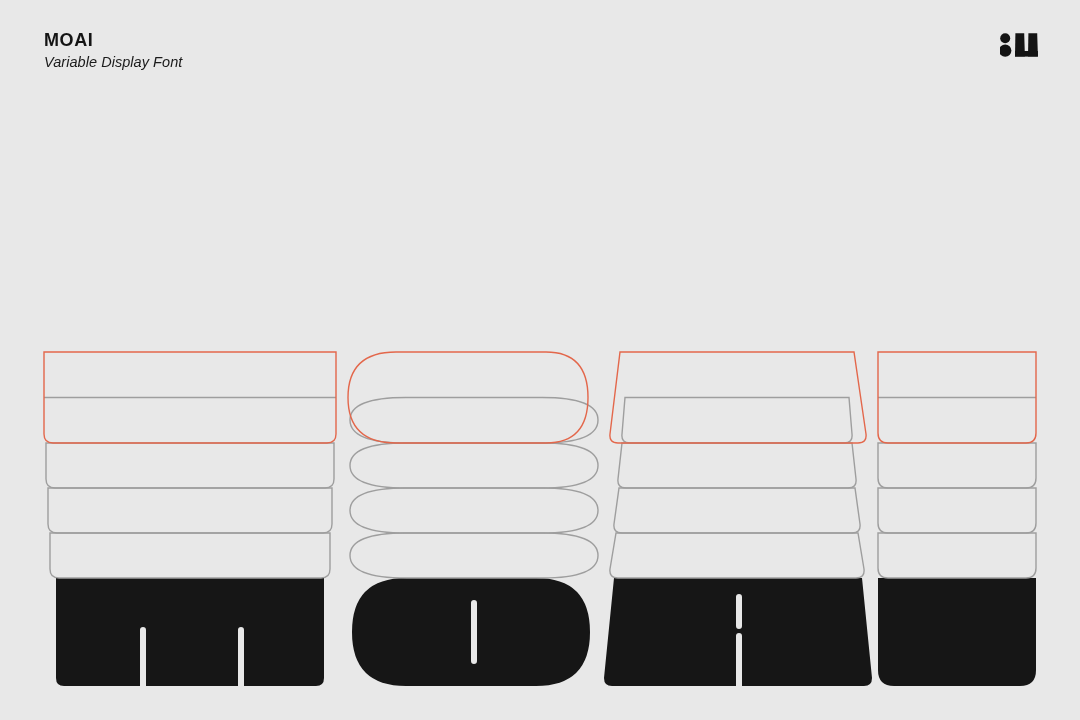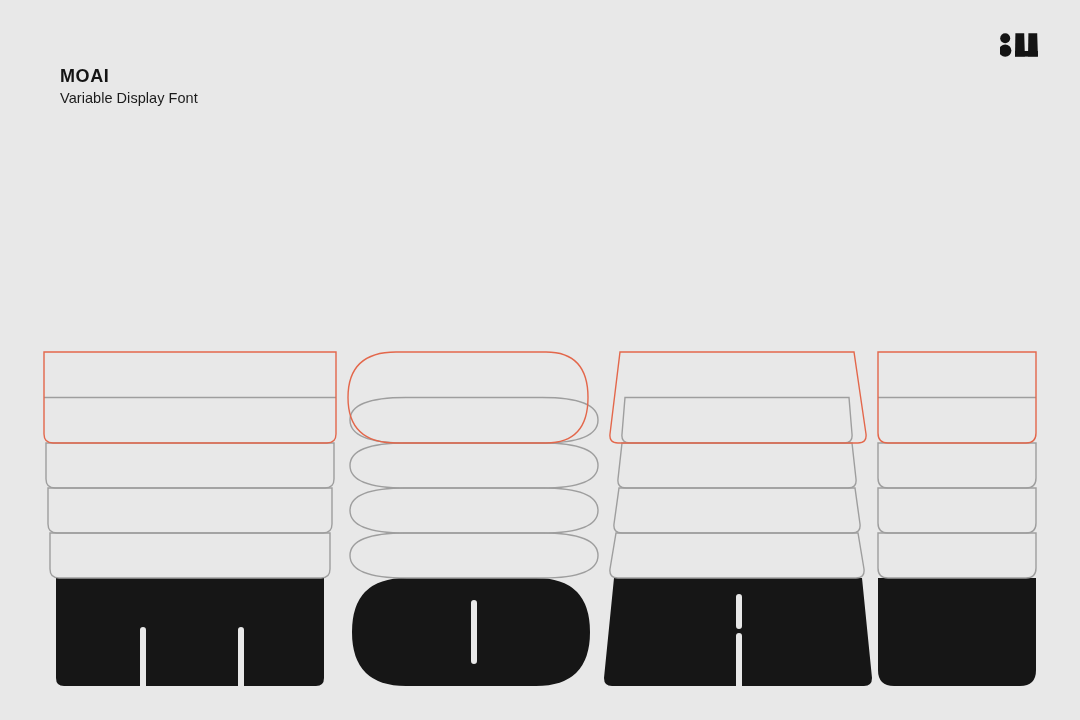--- a/index.html
+++ b/index.html
@@ -19,40 +19,40 @@
     position: absolute;
     inset: 0;
     width: 1080px;
     height: 720px;
     background: #e8e8e8;
   }
 
   
   .header {
     position: absolute;
-    left: 60px;
+    left: 44px;
     top: 30px;
     width: 600px;
-    margin-top: 36px;
   }
   .brand-title {
     font-size: 18px;
     font-weight: bold;
     letter-spacing: 0.6px;
     color: #141414;
     line-height: 1.18;
     margin: 0;
   }
   .brand-subtitle {
     font-size: 14.5px;
     font-weight: normal;
     letter-spacing: 0.05px;
     color: #1b1b1b;
     line-height: 1.3;
     margin: 2px 0 0 0;
+    font-style: italic;
   }
 
   
   .logo-mark {
     position: absolute;
     right: 36px;
     top: 32px;
     width: 44px;
     height: 26px;
   }

